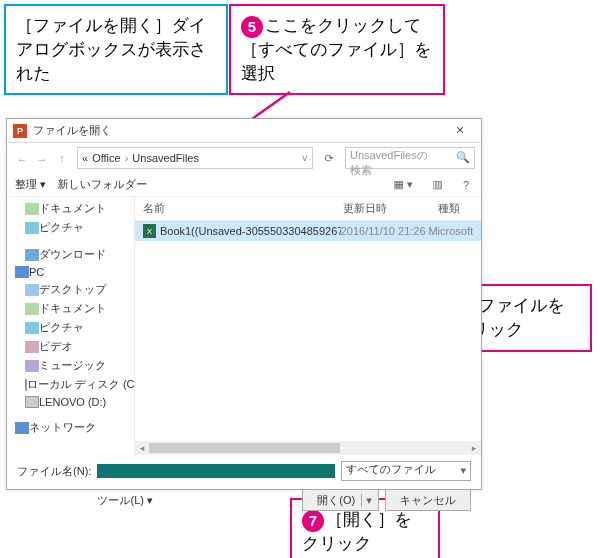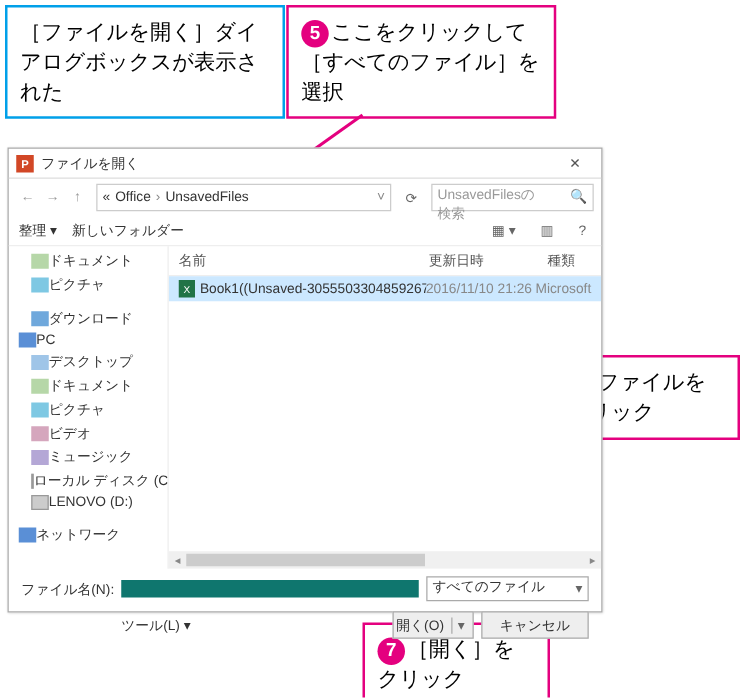--- a/index.html
+++ b/index.html
@@ -54,21 +54,21 @@
 .scroll-thumb{position:absolute;left:0;width:60%;height:10px;top:2px;background:#ccc}
 .bottom-area{padding:6px 10px}
 .filename-row{display:flex;align-items:center;gap:6px;margin-bottom:8px}
 .filename-label{min-width:68px;text-align:right;font-size:11px}
 .filename-input{flex:1;height:14px;border:7px solid #0f766e;padding:0 4px;font-size:11px}
 .filetype-select{width:130px;height:20px;border:1px solid #aaa;padding:0 14px 0 4px;font-size:11px;position:relative;background:#fff}
 .filetype-select:after{content:"▾";position:absolute;right:4px;top:2px;color:#666}
 .buttons-row{display:flex;justify-content:flex-end;align-items:center;gap:6px}
 .tools-label{margin-right:auto;margin-left:80px;font-size:11px}
 .btn{height:22px;padding:0 14px;border:1px solid #aaa;background:#eee;font-size:11px;cursor:pointer;display:flex;align-items:center}
-.btn-open{padding:0 6px 0 2px}
+.btn-open{padding:0 6px 0 14px}
 .btn-open .dd{margin-left:6px;border-left:1px solid #aaa;padding-left:4px;color:#666}
 svg.arrow{position:absolute;pointer-events:none}
 </style>
 </head>
 <body>
 
 <div class="callout callout-blue" style="left:4px;top:4px;width:224px">
   <span>［ファイルを開く］ダイアログボックスが表示された</span>
 </div>
 

